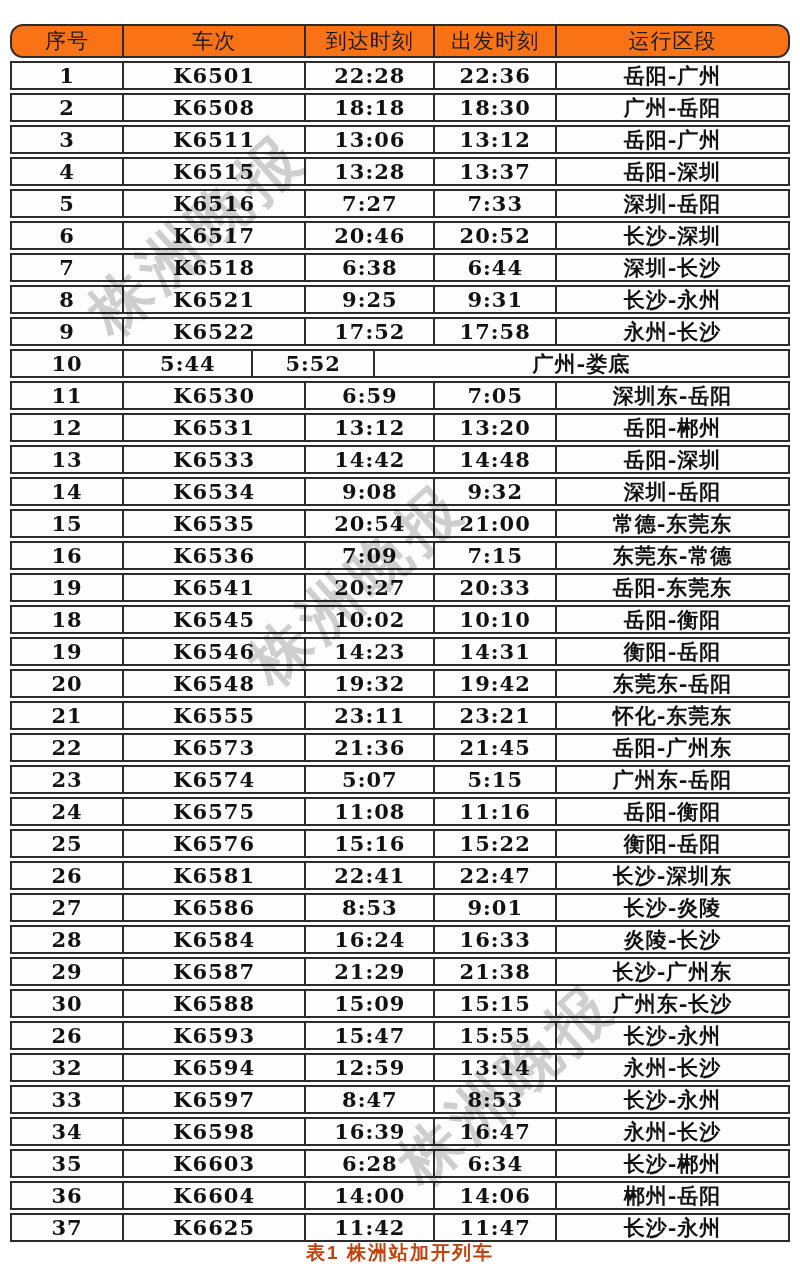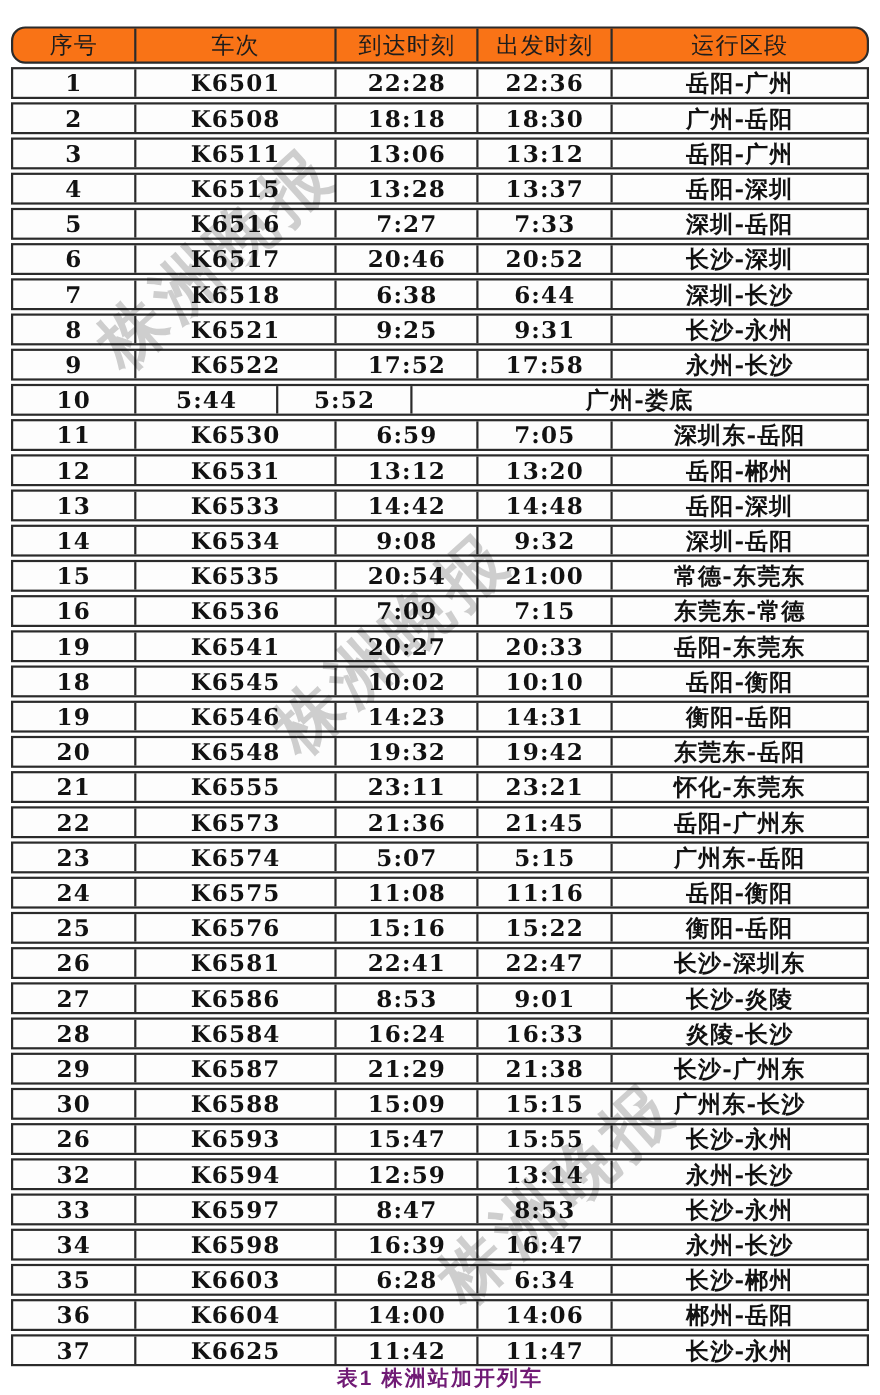--- a/index.html
+++ b/index.html
@@ -60,21 +60,21 @@
   .c5 { flex: 1; border-right: none; }
   .caption {
     position: absolute;
     left: 0;
     top: 1240px;
     width: 100%;
     text-align: center;
     font-family: "Liberation Sans", "DejaVu Sans", sans-serif;
     font-size: 19px;
     font-weight: 600;
-    color: #701a75;
+    color: #c2410c;
     letter-spacing: 2px;
   }
   .wm {
     position: absolute;
     font-family: "Liberation Sans", "DejaVu Sans", sans-serif;
     font-size: 60px;
     font-weight: 700;
     color: #8f8f8f;
     opacity: 0.42;
     transform: rotate(-42deg);

